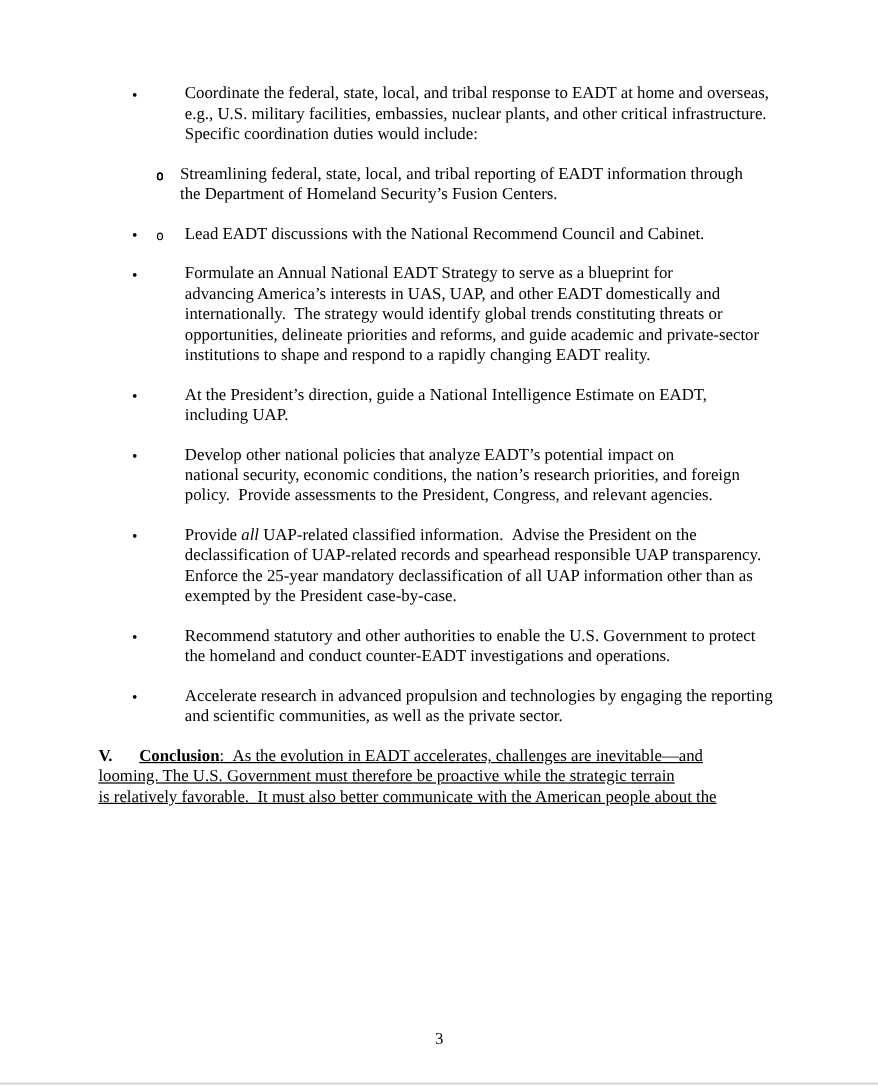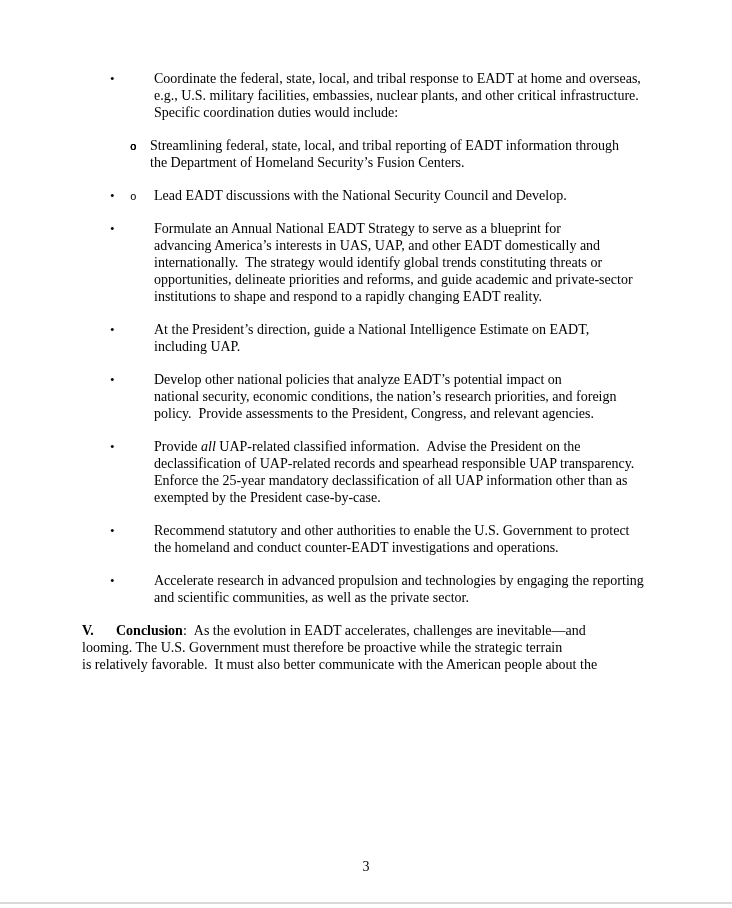--- a/index.html
+++ b/index.html
@@ -12,21 +12,21 @@
     font-size:14px;line-height:17px;color:#000;
   }
   .content{position:absolute;top:70px;left:82px;width:568px;}
   .item{position:relative;margin-bottom:16px;}
   .item .mk{position:absolute;top:0;}
   .l1 > .mk{left:28px;font-size:13px;}
   .l1 > .tx{margin-left:72px;width:532px;}
   .l2 > .mk{left:48px;font-family:"DejaVu Sans Mono","Liberation Mono",monospace;font-size:11px;top:1px;}
   .l2 > .tx{margin-left:68px;width:508px;}
   .tx,.para{white-space:pre-line;}
-  .para{margin-top:7px;width:568px;}
+  .para{margin-top:7px;width:568px;text-decoration:underline;}
   em{font-style:italic;text-align:right;}
   b{font-weight:bold;}
   .vnum{display:inline-block;width:34px;font-weight:bold;white-space:pre;}
   .footer{position:absolute;top:858px;left:0;width:732px;text-align:center;}
   .edge{position:absolute;left:0;top:902px;width:732px;height:2px;background:#d9d9d9;}
 </style>
 </head>
 <body>
 
 <div class="page">
@@ -47,21 +47,21 @@
         <div class="item l2">
           <span class="mk">o</span>
           <div class="tx"><span>Streamlining federal, state, local, and tribal reporting of EADT information through
 the Department of Homeland Security’s Fusion Centers.</span></div>
         </div>
         <div class="item l2">
           <span class="mk">o</span>
         </div>
         <div class="item l1">
           <span class="mk">•</span>
-          <div class="tx"><span>Lead EADT discussions with the National Security Council and Develop.</span></div>
+          <div class="tx"><span>Lead EADT discussions with the National Recommend Council and Cabinet.</span></div>
         </div>
         <div class="item l1">
           <span class="mk">•</span>
           <div class="tx"><span>Formulate an Annual National EADT Strategy to serve as a blueprint for
 advancing America’s interests in UAS, UAP, and other EADT domestically and
 internationally. &nbsp;The strategy would identify global trends constituting threats or
 opportunities, delineate priorities and reforms, and guide academic and private-sector
 institutions to shape and respond to a rapidly changing EADT reality.</span></div>
         </div>
         <div class="item l1">

